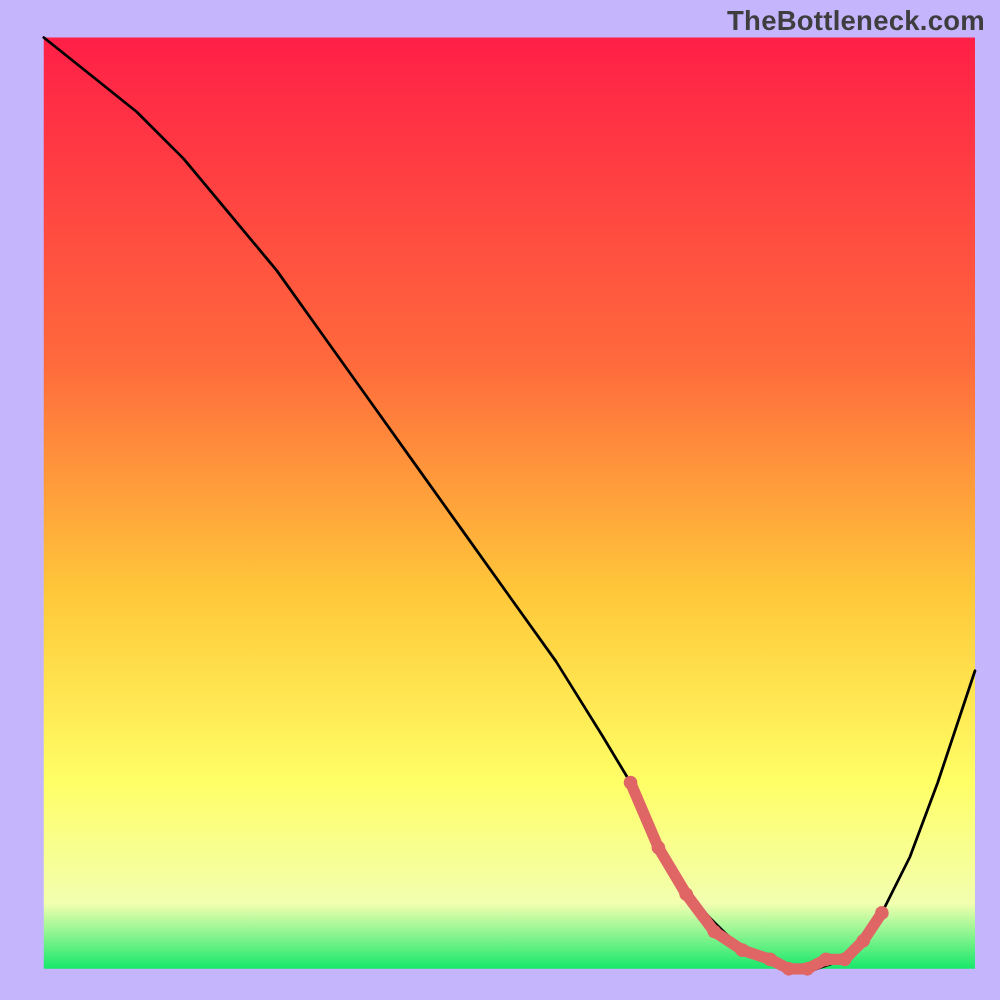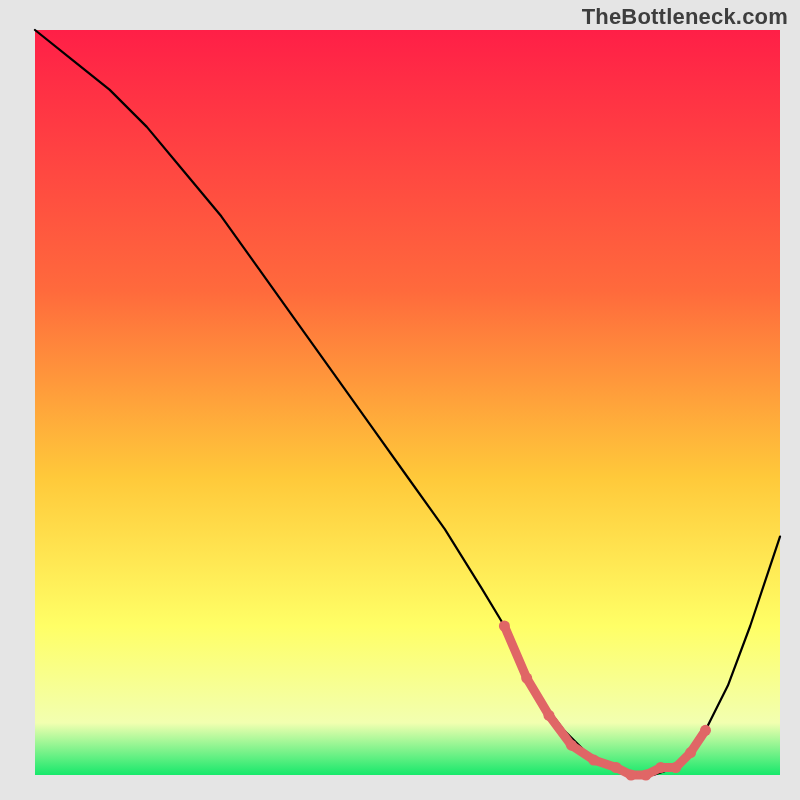--- a/index.html
+++ b/index.html
@@ -8,21 +8,21 @@
     width: 800px;
     height: 800px;
     background: #000000;
     font-family: Arial, Helvetica, sans-serif;
     overflow: hidden;
   }
   .frame {
     position: relative;
     width: 800px;
     height: 800px;
-    background: #e5e5e5;
+    background: #c4b5fd;
   }
   .watermark {
     position: absolute;
     top: 4px;
     right: 12px;
     color: #3e3e3e;
     font-size: 22px;
     font-weight: 600;
     letter-spacing: 0.2px;
     user-select: none;

